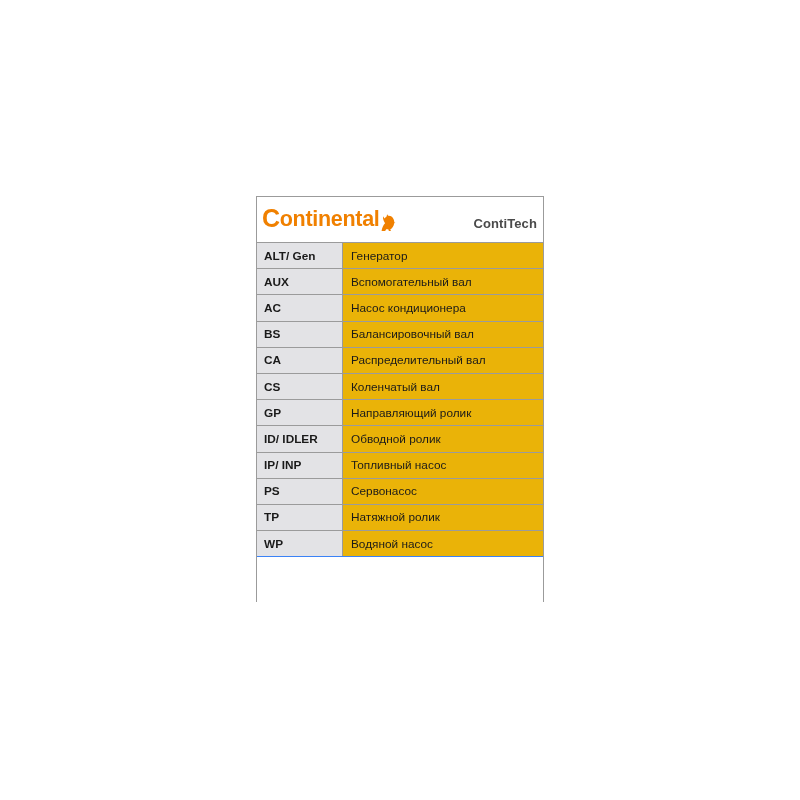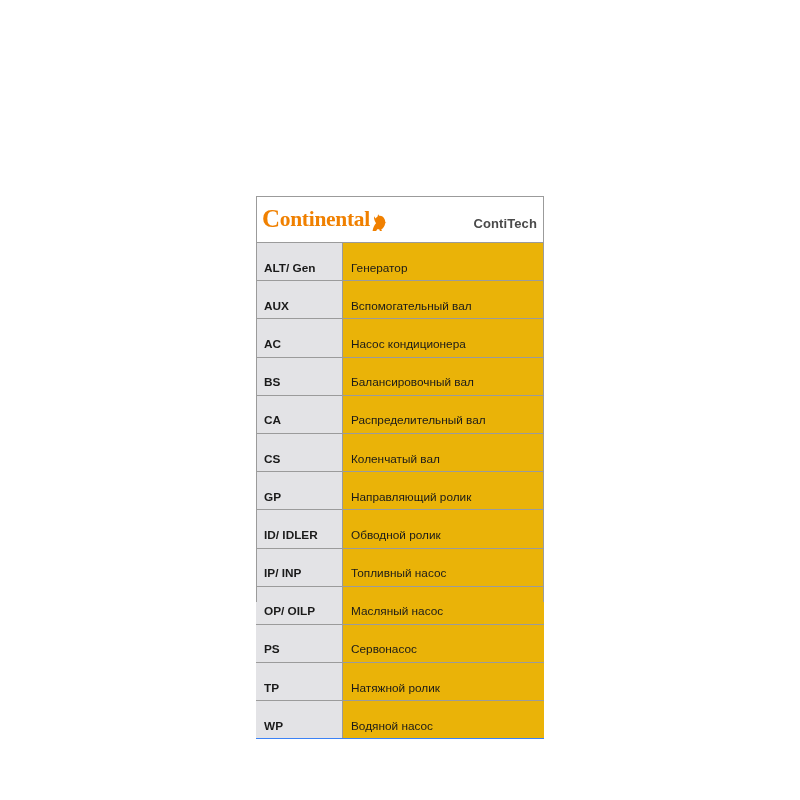--- a/index.html
+++ b/index.html
@@ -36,21 +36,21 @@
     align-items: center;
   }
   .logo-wrap {
     position: absolute;
     left: 6px;
     top: 9px;
     display: flex;
     align-items: flex-end;
   }
   .logo-text {
-    font-family: Liberation Serif, serif;
+    font-family: Liberation Sans, sans-serif;
     font-size: 21.5px;
     font-weight: bold;
     letter-spacing: -0.3px;
     color: #f08000;
     line-height: 1;
     position: relative;
   }
   .logo-text .big-c {
     font-size: 25px;
     position: relative;
@@ -76,21 +76,21 @@
   table.legend-table {
     width: 100%;
     border-collapse: collapse;
     table-layout: fixed;
   }
   table.legend-table td {
     height: 25.2px;
     font-size: 11.8px;
     color: #1a1a1a;
     border-bottom: 1px solid #9b9b9b;
-    padding: 12px 0 0 8px;
+    padding: 0 0 0 8px;
     vertical-align: middle;
     white-space: nowrap;
     overflow: hidden;
   }
   table.legend-table tr:last-child td {
     border-bottom: 1px solid #3b82f6;
   }
   td.code {
     width: 78px;
     background: #e3e3e6;
@@ -166,24 +166,20 @@
         </tr>
         <tr>
           <td class="code">ID/ IDLER</td>
           <td class="desc">Обводной ролик</td>
         </tr>
         <tr>
           <td class="code">IP/ INP</td>
           <td class="desc">Топливный насос</td>
         </tr>
         <tr>
-          <td class="code">OP/ OILP</td>
-          <td class="desc">Масляный насос</td>
-        </tr>
-        <tr>
           <td class="code">PS</td>
           <td class="desc">Сервонасос</td>
         </tr>
         <tr>
           <td class="code">TP</td>
           <td class="desc">Натяжной ролик</td>
         </tr>
         <tr>
           <td class="code">WP</td>
           <td class="desc">Водяной насос</td>

